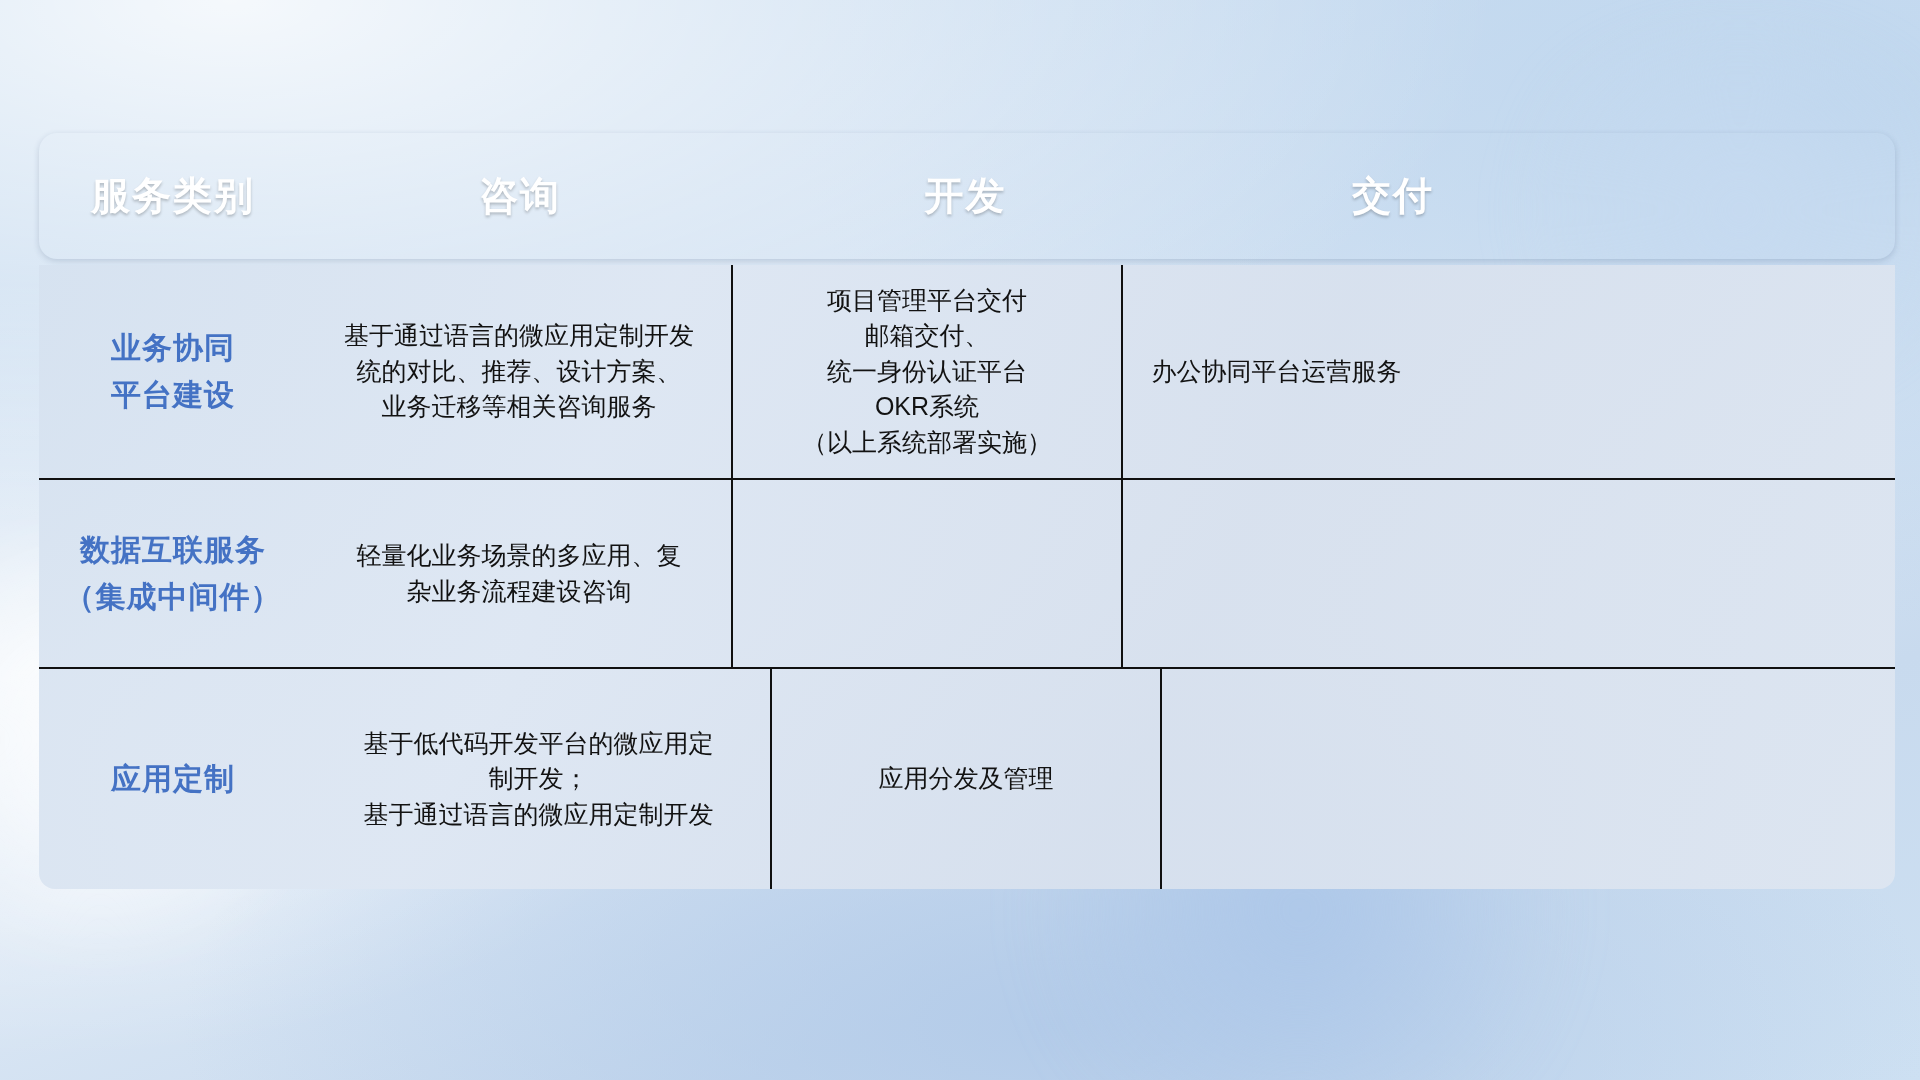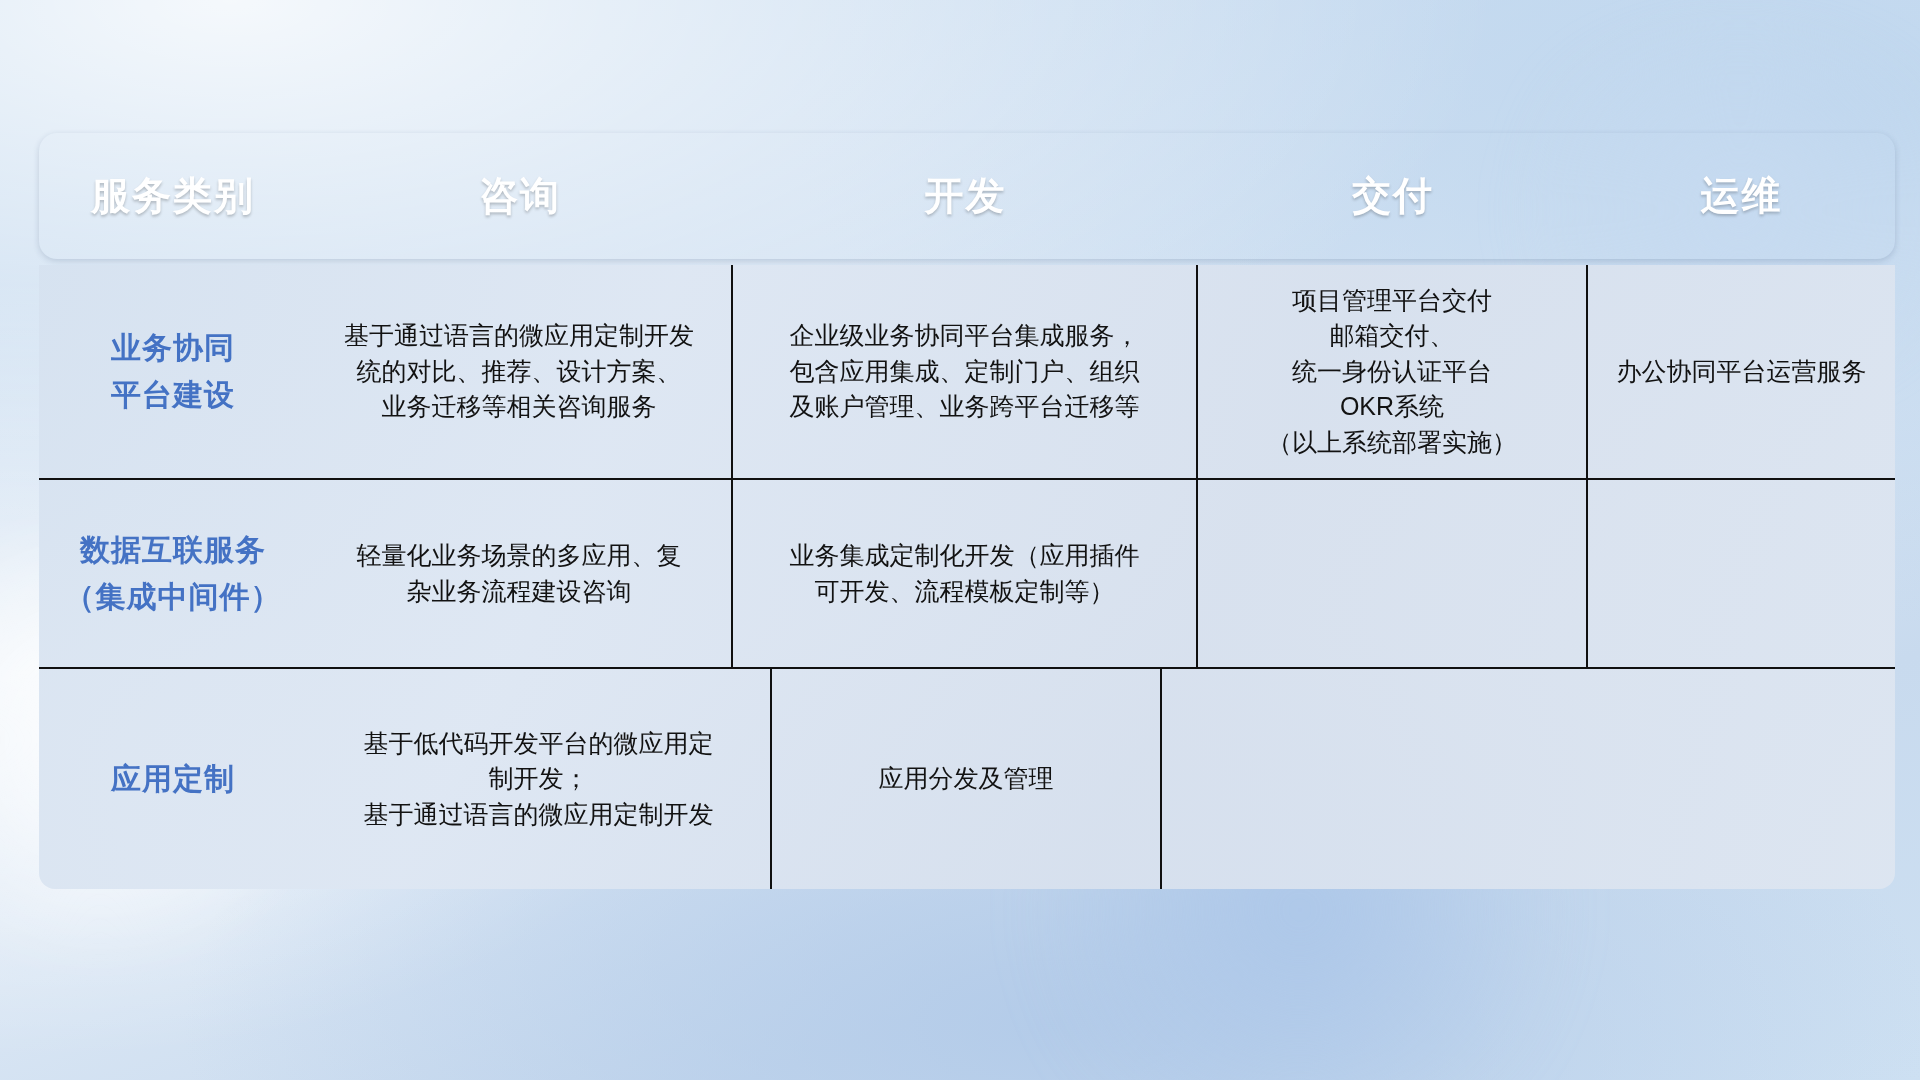--- a/index.html
+++ b/index.html
@@ -152,49 +152,43 @@
   <div id="bg-glow-3"></div>
 </div>
 
 <div id="service-table">
 
   <div class="table-header">
     <div class="header-cell col-0">服务类别</div>
     <div class="header-cell col-1">咨询</div>
     <div class="header-cell col-2">开发</div>
     <div class="header-cell col-3">交付</div>
-    <div class="header-cell col-4">运维</div>
   </div>
 
   <div class="table-body">
 
     <div class="table-row first-row row-h1">
       <div class="body-cell row-label col-0">业务协同
 平台建设</div>
       <div class="body-cell sep-right col-1">基于通过语言的微应用定制开发
 统的对比、推荐、设计方案、
 业务迁移等相关咨询服务</div>
-      <div class="body-cell sep-right col-2">企业级业务协同平台集成服务，
-包含应用集成、定制门户、组织
-及账户管理、业务跨平台迁移等</div>
       <div class="body-cell sep-right col-3">项目管理平台交付
 邮箱交付、
 统一身份认证平台
 OKR系统
 （以上系统部署实施）</div>
       <div class="body-cell col-4">办公协同平台运营服务</div>
     </div>
 
     <div class="table-row row-h2">
       <div class="body-cell row-label col-0">数据互联服务
 （集成中间件）</div>
       <div class="body-cell sep-right col-1">轻量化业务场景的多应用、复
 杂业务流程建设咨询</div>
-      <div class="body-cell sep-right col-2">业务集成定制化开发（应用插件
-可开发、流程模板定制等）</div>
       <div class="body-cell sep-right col-3"></div>
       <div class="body-cell col-4"></div>
     </div>
 
     <div class="table-row row-h3">
       <div class="body-cell row-label col-0">应用定制</div>
       <div class="body-cell sep-right col-2">基于低代码开发平台的微应用定
 制开发；
 基于通过语言的微应用定制开发</div>
       <div class="body-cell sep-right col-3">应用分发及管理</div>

